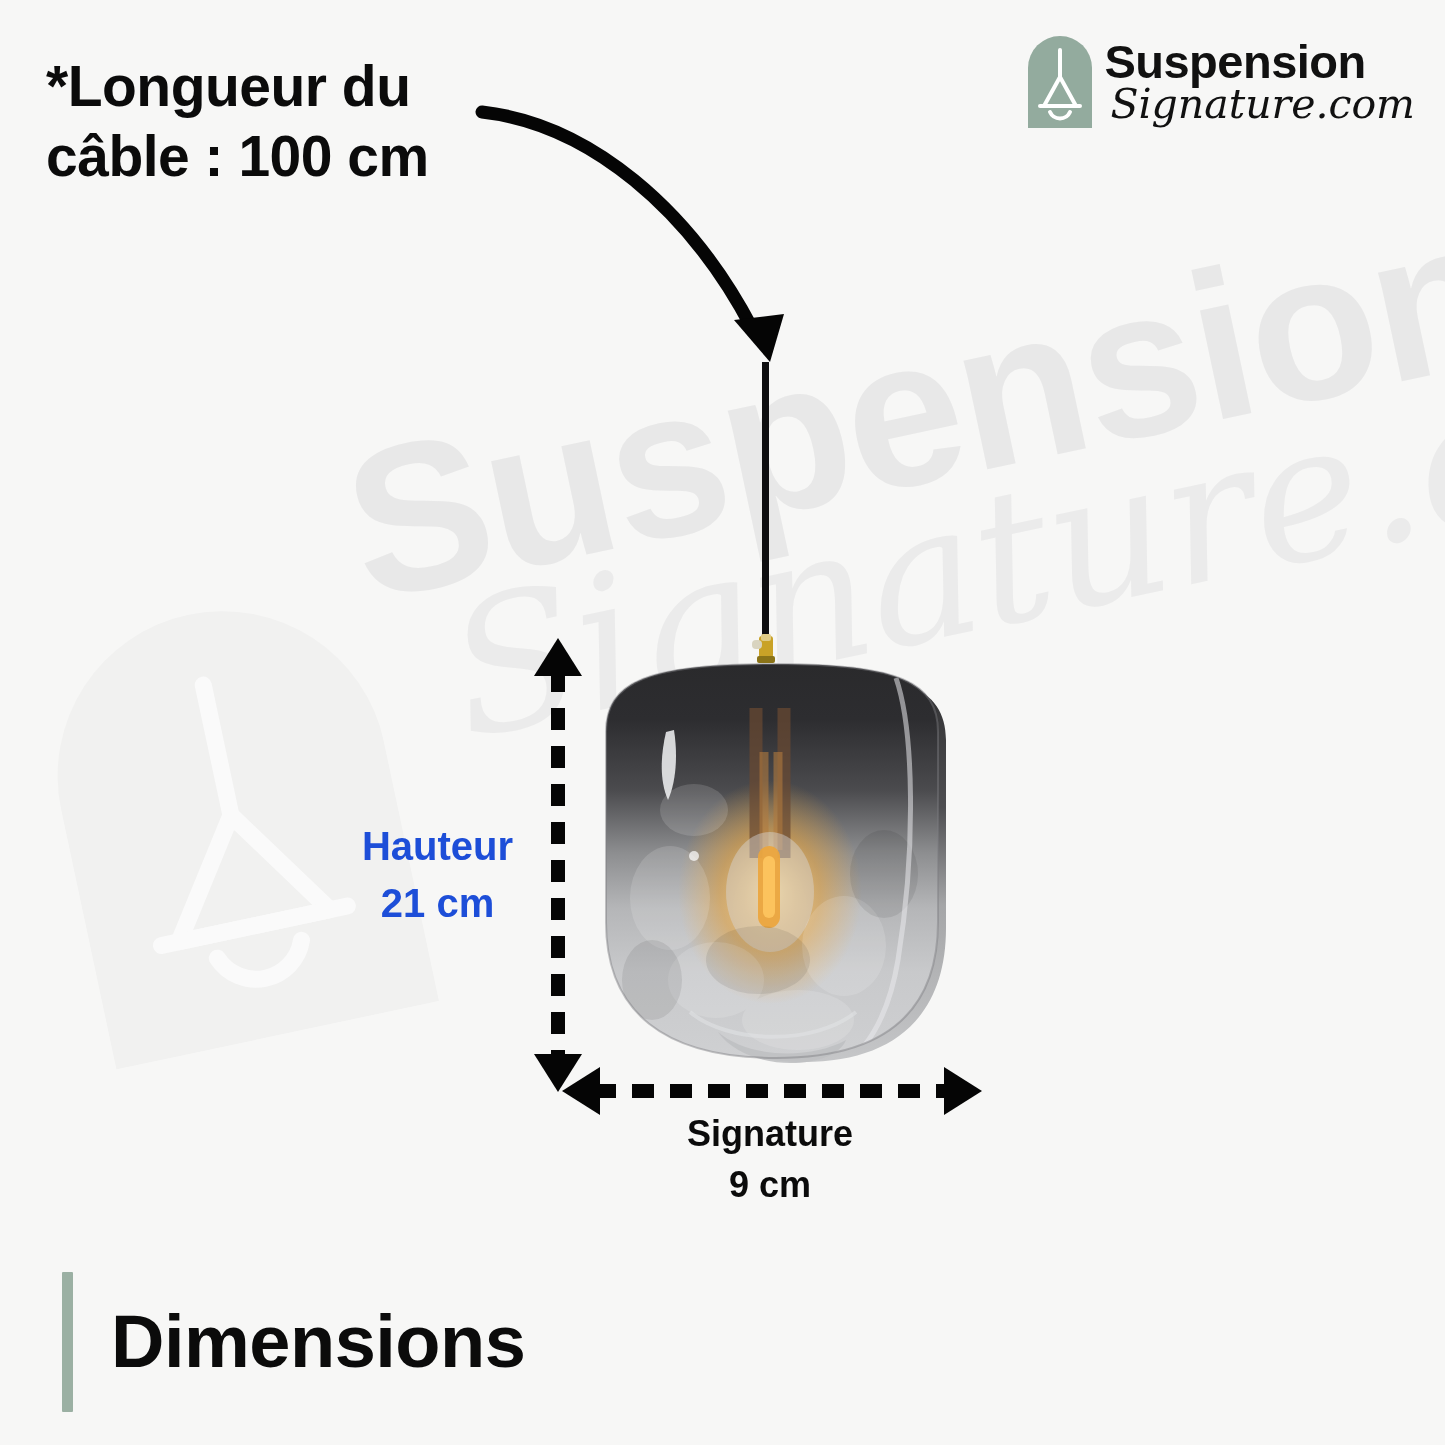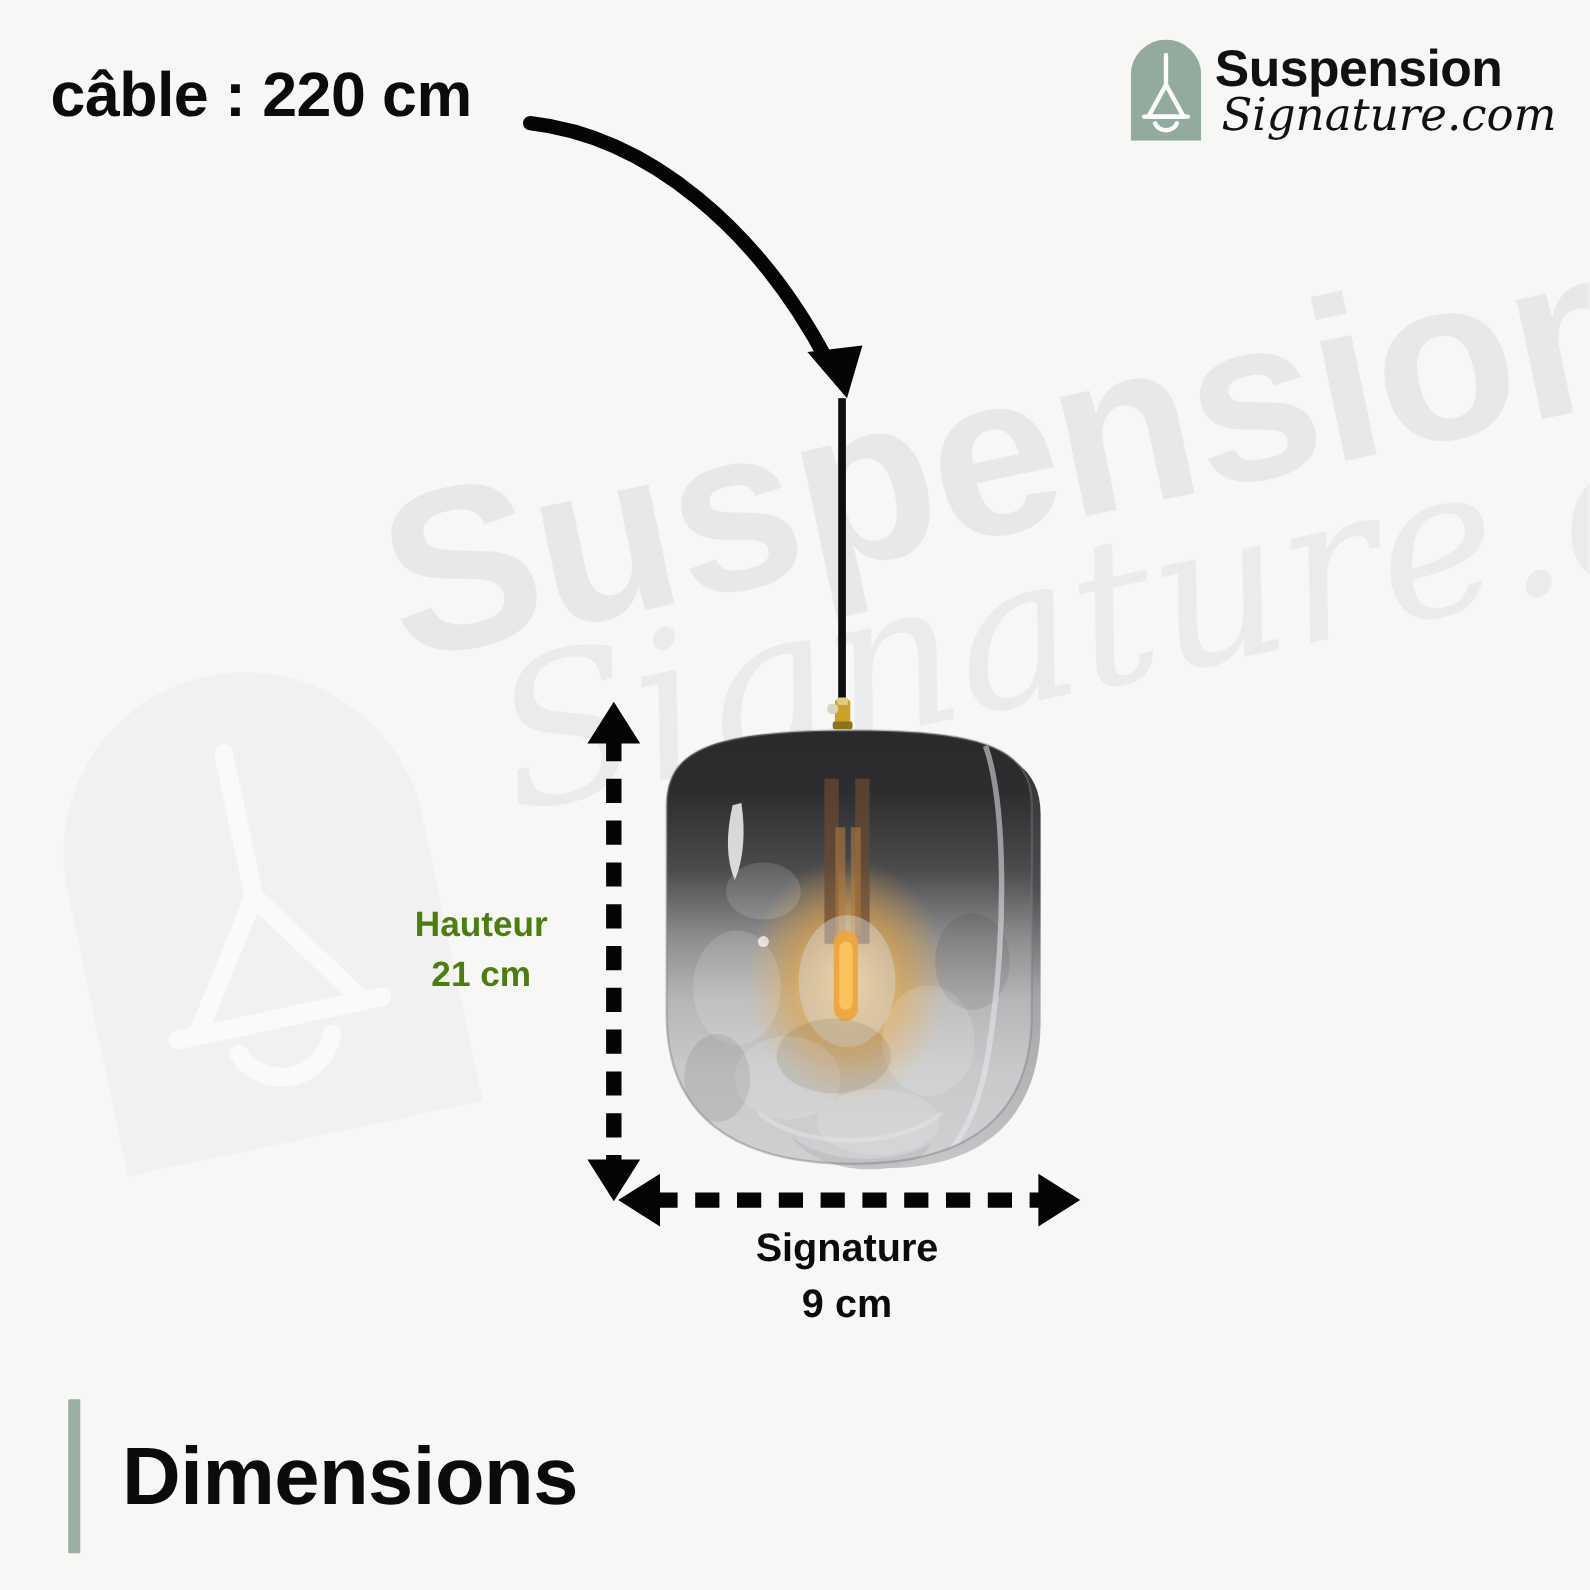--- a/index.html
+++ b/index.html
@@ -169,23 +169,23 @@
     height: 58px;
     z-index: 6;
   }
 
   .label-hauteur {
     position: absolute;
     left: 330px;
     top: 818px;
     width: 215px;
     text-align: center;
-    font-size: 32px;
-    font-weight: 700;
-    color: #4d7c0f;
+    font-size: 40px;
+    font-weight: 700;
+    color: #1d4ed8;
     line-height: 1.42;
     z-index: 7;
   }
   .label-longueur {
     position: absolute;
     left: 610px;
     top: 1108px;
     width: 320px;
     text-align: center;
     font-size: 36px;
@@ -251,21 +251,22 @@
         <path d="M22 76 A11 11 0 0 0 42 76"></path>
       </g>
     </svg>
     <div class="logo-words">
       <div class="logo-top">Suspension</div>
       <div class="logo-bottom">Signature.com</div>
     </div>
   </div>
 
   <div class="cable-note">
-    <div>câble : 220 cm</div>
+    <div>*Longueur du</div>
+    <div>câble : 100 cm</div>
   </div>
 
   <svg class="curved-arrow" viewBox="0 0 400 300">
     <path d="M42 32 C 150 44, 250 130, 312 248" stroke="#050505" stroke-width="13" fill="none" stroke-linecap="round"></path>
     <path d="M330 282 L294 240 L344 234 Z" fill="#050505"></path>
   </svg>
 
   <div class="cord"></div>
 
   <svg class="socket" viewBox="0 0 36 36">

